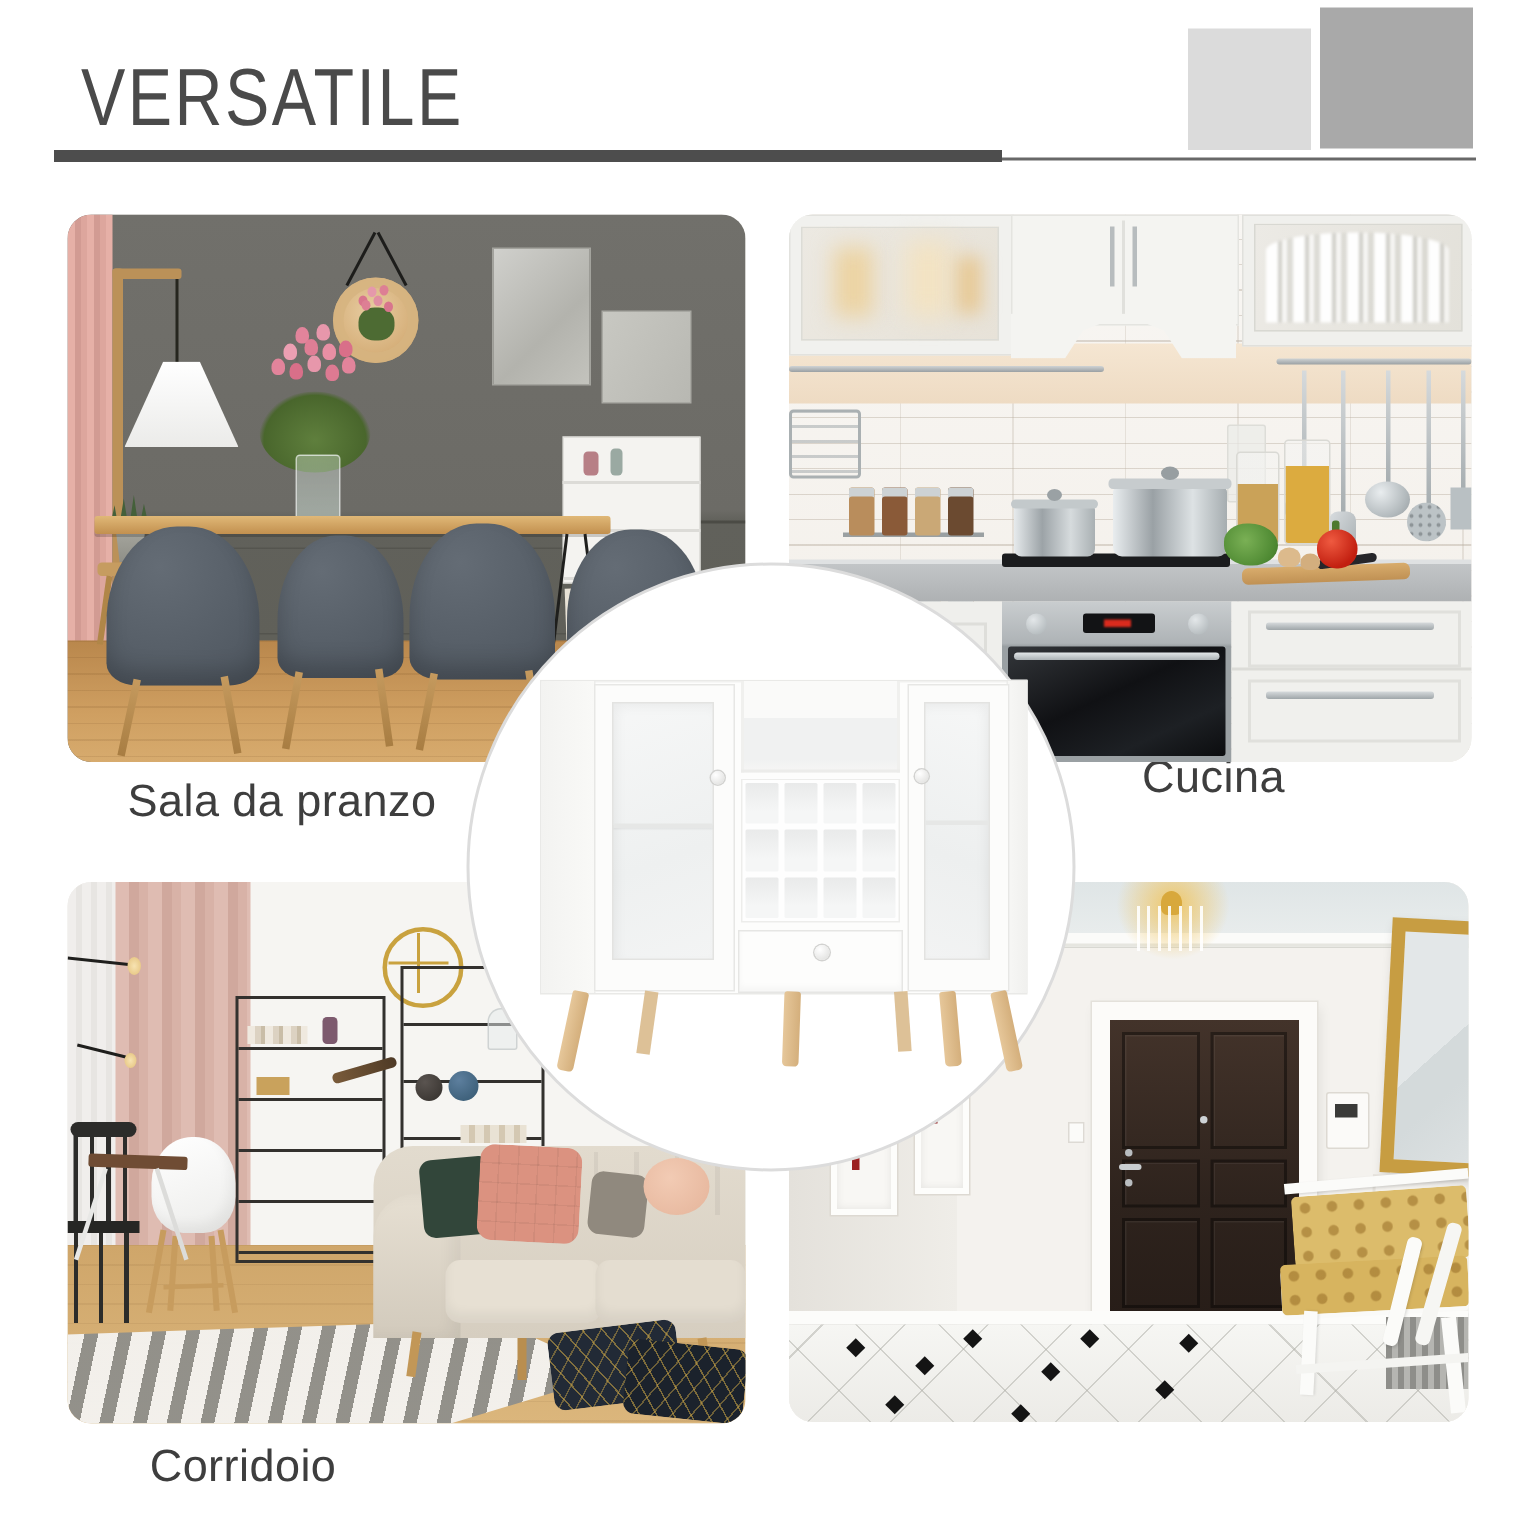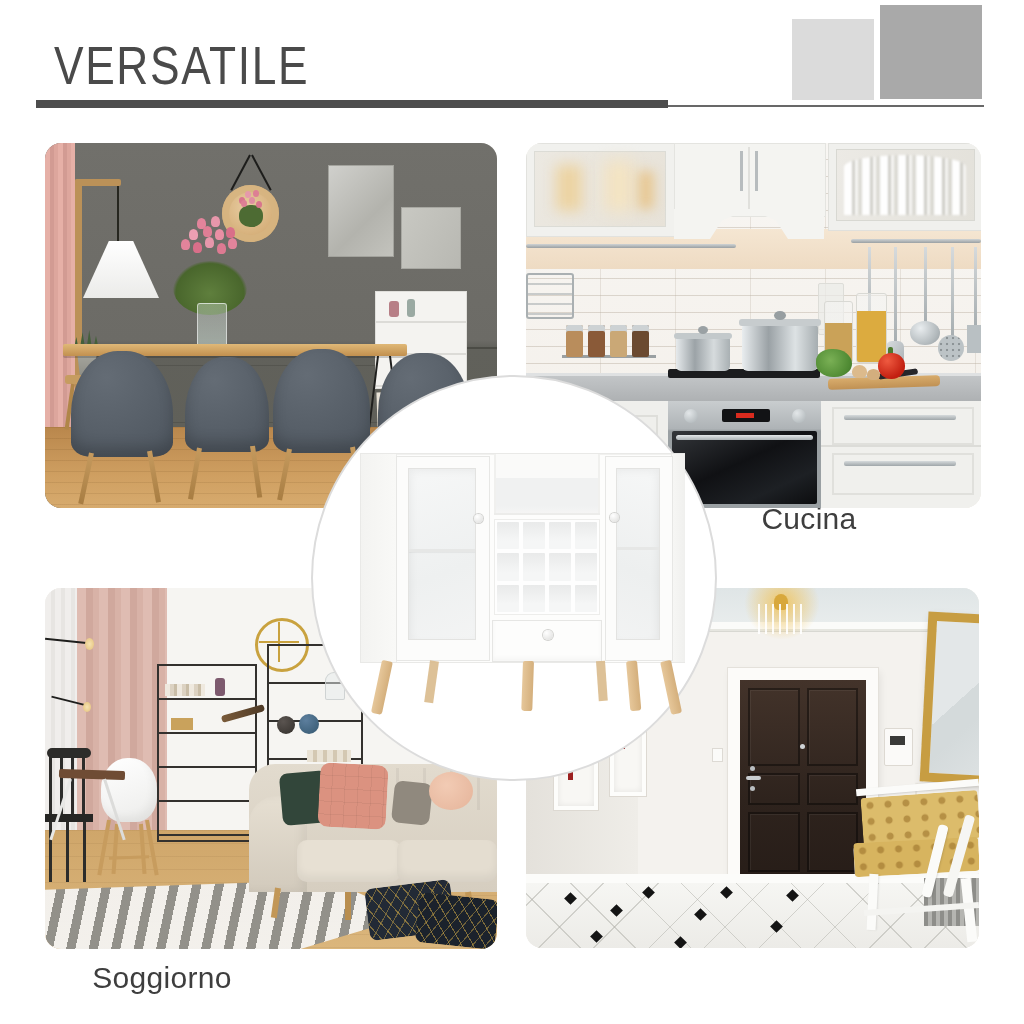--- a/index.html
+++ b/index.html
@@ -568,22 +568,23 @@
     <div class="a h-bench-backrail"></div>
     <div class="a h-cushion h-bench-backcush"></div>
     <div class="a h-cushion h-bench-seat"></div>
     <div class="a h-bench-arm"></div>
     <div class="a h-bench-arm2"></div>
     <div class="a h-bench-leg1"></div>
     <div class="a h-bench-leg2"></div>
     <div class="a h-bench-rail"></div>
   </div>
 
+  <div class="room-label" id="label-dining">Sala da pranzo</div>
   <div class="room-label" id="label-kitchen">Cucina</div>
-  <div class="room-label" id="label-living">Soggiorno</div>
+  <div class="room-label" id="label-living">Corridoio</div>
 
   <div class="circle">
     <div class="a cab">
       <div class="a cab-body"></div>
       <div class="a cab-sideL"></div>
       <div class="a cab-sideR"></div>
       <div class="a cab-doorL"></div>
       <div class="a cab-glassL"></div>
       <div class="a cab-shelfL"></div>
       <div class="a cab-knob cab-knobL"></div>

